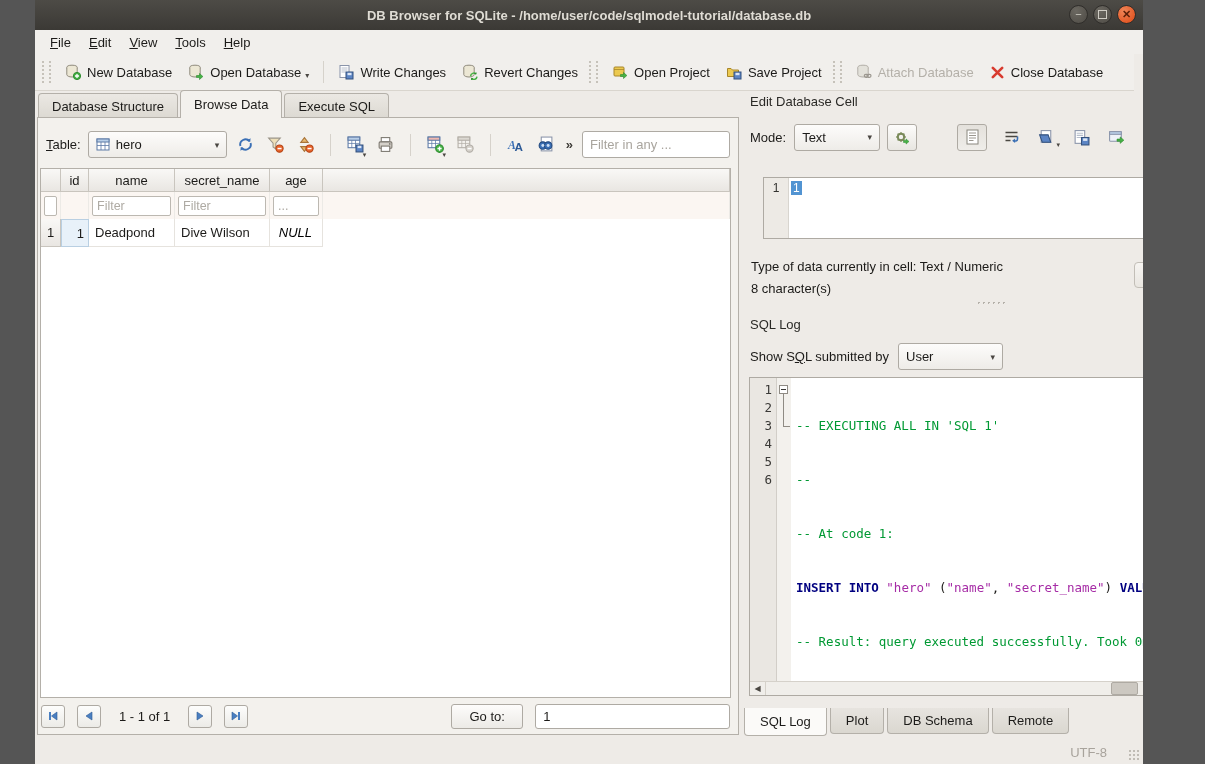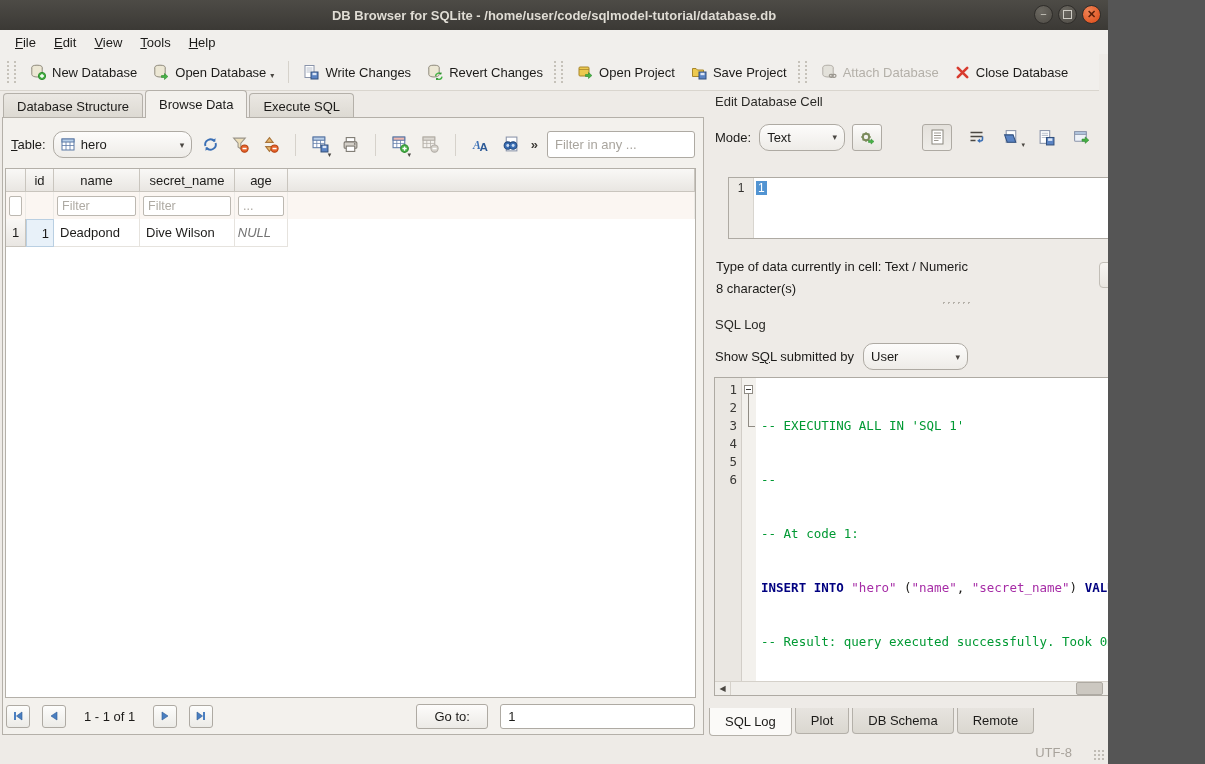--- a/index.html
+++ b/index.html
@@ -1,17 +1,17 @@
 <!DOCTYPE html>
 <html><head>
 <meta charset="utf-8">
 <style>
   html,body{margin:0;padding:0;background:#555;}
   body{font-family:"Liberation Sans",sans-serif;font-size:13px;color:#1c1b19;-webkit-font-smoothing:antialiased;}
-  .window{position:relative;width:1108px;height:764px;background:#eeebe7;overflow:hidden;}
+  .window{position:relative;width:1108px;height:764px;background:#eeebe7;overflow:hidden;margin-left:35px;}
 
   
   .titlebar{position:absolute;top:0;left:0;right:0;height:30px;
     background:linear-gradient(#4d4b46,#3b3935);border-bottom:1px solid #2c2a27;
     display:flex;align-items:center;justify-content:center;}
   .title-text{color:#dfdcd4;font-weight:bold;font-size:13px;}
   .win-controls{position:absolute;right:7px;top:5px;display:flex;gap:5px;}
   .win-btn{width:19px;height:19px;border-radius:50%;background:radial-gradient(circle at 35% 30%,#6b6861,#4e4b45);
     border:1px solid #2f2d2a;display:flex;align-items:center;justify-content:center;color:#cfccc4;font-size:11px;line-height:1;box-sizing:border-box;}
   .win-btn .maxsq{width:7px;height:7px;border:1.5px solid #cfccc4;display:block;}
@@ -35,21 +35,21 @@
   
   .tabbar{position:absolute;top:91px;left:0;width:706px;height:27px;display:flex;align-items:flex-end;padding-left:3px;box-sizing:border-box;}
   .tab{height:24px;padding:0 13px;display:flex;align-items:center;background:linear-gradient(#ebe8e3,#dcd9d2);
     border:1px solid #b4b0a9;border-bottom:none;border-radius:4px 4px 0 0;margin-right:2px;position:relative;}
   .tab.active{background:#f3f1ed;height:27px;z-index:3;}
   .tabpage{position:absolute;top:117px;left:2px;width:702px;height:618px;background:#f3f1ed;border:1px solid #b4b0a9;box-sizing:border-box;z-index:2;}
 
   .controls-row{position:absolute;top:12px;left:8px;right:8px;height:29px;display:flex;align-items:center;gap:7px;}
   .fl-underline::first-letter{text-decoration:underline;}
   .combo{display:flex;align-items:center;gap:6px;padding:0 7px;height:27px;box-sizing:border-box;
-    background:linear-gradient(#fdfcfb,#eeece8);border:1px solid #aeaaa3;border-radius:10px;}
+    background:linear-gradient(#fdfcfb,#eeece8);border:1px solid #aeaaa3;border-radius:3px;}
   .combo .arrow{margin-left:auto;font-size:9px;color:#4a4742;}
   .mini-btn{display:flex;align-items:center;justify-content:center;width:26px;height:26px;border-radius:3px;position:relative;}
   .mini-btn .sub-dd{position:absolute;right:1px;bottom:-1px;font-size:7px;color:#4a4742;}
   .chev{font-weight:bold;color:#3d3b37;margin:0 2px;}
   .filter-any{width:148px;height:27px;box-sizing:border-box;border:1px solid #aeaaa3;border-radius:3px;background:#fff;padding:0 7px;color:#1c1b19;font-size:13px;font-family:"Liberation Sans",sans-serif;}
   .filter-any::placeholder{color:#a9a59e;}
 
   
   .grid{position:absolute;top:50px;left:2px;width:691px;height:530px;border:1px solid #b4b0a9;background:#fff;overflow:hidden;box-sizing:border-box;}
   .g-row{display:flex;}
@@ -60,21 +60,21 @@
   .g-filter .fcell{border-right:1px solid #eceae6;display:flex;align-items:center;justify-content:center;box-sizing:border-box;}
   .f-input{height:20px;border:1px solid #bcb8b1;border-radius:2px;background:#fff;box-sizing:border-box;width:calc(100% - 6px);
     padding:0 4px;font-size:12.5px;font-family:"Liberation Sans",sans-serif;color:#1c1b19;}
   .f-input::placeholder{color:#aeaaa3;}
   .g-data{height:28px;}
   .g-data .dcell{border-right:1px solid #e6e3de;border-bottom:1px solid #e6e3de;display:flex;align-items:center;box-sizing:border-box;background:#fff;font-size:13px;}
   .rowhdr{background:linear-gradient(#f9f8f6,#e9e6e2);border-right:1px solid #c9c5be;border-bottom:1px solid #c9c5be;
     display:flex;align-items:center;justify-content:center;box-sizing:border-box;}
   .c0{width:20px;} .c1{width:28px;} .c2{width:86px;} .c3{width:95px;} .c4{width:53px;} .cfill{flex:1;border-right:none;}
   .cell-selected{background:#e8f1f9 !important;border:1px solid #b9cfe2 !important;justify-content:flex-end;padding-right:4px;}
-  .null-val{color:#737373;font-style:italic;justify-content:flex-end;padding-right:16px;}
+  .null-val{color:#000000;font-style:italic;justify-content:flex-end;padding-right:10px;}
 
   
   .navbar{position:absolute;left:3px;right:8px;bottom:5px;height:26px;display:flex;align-items:center;gap:12px;}
   .nav-btn{width:24px;height:23px;box-sizing:border-box;border:1px solid #aeaaa3;border-radius:3px;
     background:linear-gradient(#fdfdfc,#ecebe7);display:flex;align-items:center;justify-content:center;}
   .nav-range{margin:0 6px;}
   .push-btn{height:25px;box-sizing:border-box;border:1px solid #aeaaa3;border-radius:3px;background:linear-gradient(#fdfcfb,#eceae6);
     display:flex;align-items:center;justify-content:center;padding:0 16px;}
   .goto-input{flex:1;height:25px;box-sizing:border-box;border:1px solid #aeaaa3;border-radius:3px;background:#fff;padding:0 7px;
     font-size:13px;font-family:"Liberation Sans",sans-serif;color:#1c1b19;}

